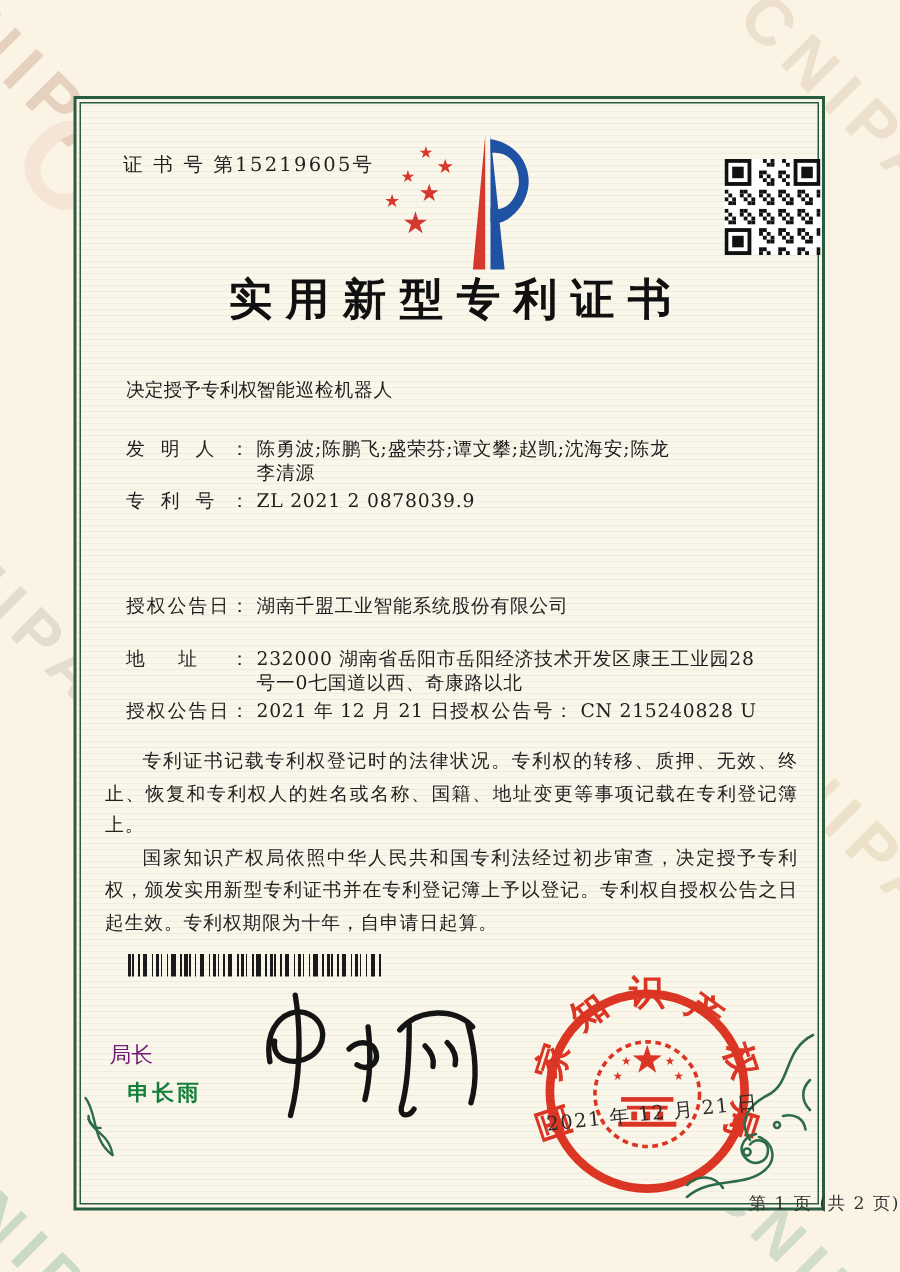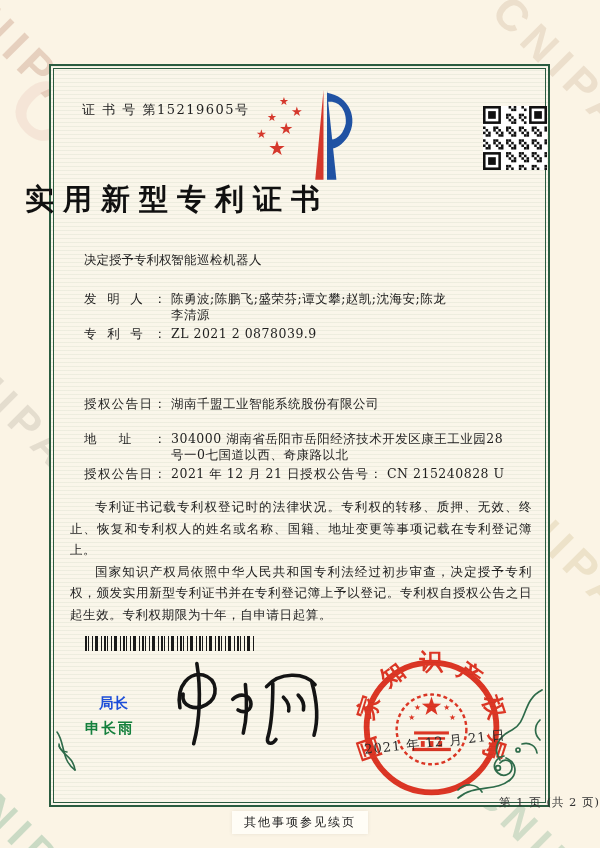--- a/index.html
+++ b/index.html
@@ -39,21 +39,21 @@
   .logo .star{position:absolute;color:#d5382c;line-height:1;}
   .logo .s1{left:36px;top:8px;font-size:11px;}
   .logo .s2{left:48px;top:17px;font-size:13px;}
   .logo .s3{left:24px;top:24px;font-size:11px;}
   .logo .s4{left:36px;top:33px;font-size:16px;}
   .logo .s5{left:13px;top:40px;font-size:12px;}
   .logo .s6{left:25px;top:50px;font-size:20px;}
   .logo svg{position:absolute;left:52px;top:0;}
   .qr{position:absolute;left:483px;top:106px;width:64px;height:64px;z-index:3;background:#fff;}
   .title{
-    position:absolute;left:16px;right:0;top:180px;z-index:3;margin:0;text-align:left;
+    position:absolute;left:0;right:0;top:180px;z-index:3;margin:0;text-align:center;
     font-size:29px;font-weight:bold;letter-spacing:9px;text-indent:9px;color:#101010;
   }
   
   .frow{position:absolute;left:84px;z-index:3;font-size:12.5px;line-height:17px;white-space:nowrap;}
   .flabel{display:inline-block;width:82px;text-align:justify;text-align-last:justify;vertical-align:top;letter-spacing:0;}
   .fval{display:inline-block;margin-left:5px;vertical-align:top;letter-spacing:.5px;}
   .fval2{position:absolute;z-index:3;font-size:12.5px;letter-spacing:.5px;}
   .r-name{top:251px;}
   .r-inv{top:290px;}
   .r-inv2{left:171px;top:307px;}
@@ -70,21 +70,21 @@
   
   .barcode{
     position:absolute;left:85px;top:636px;width:170px;height:15px;z-index:3;
     background:repeating-linear-gradient(90deg,
       #1a1a1a 0 2px, rgba(0,0,0,0) 2px 3px,
       #1a1a1a 3px 4px, rgba(0,0,0,0) 4px 7px,
       #1a1a1a 7px 8px, rgba(0,0,0,0) 8px 10px,
       #1a1a1a 10px 13px, rgba(0,0,0,0) 13px 16px,
       #1a1a1a 16px 17px, rgba(0,0,0,0) 17px 19px);
   }
-  .director-title{position:absolute;left:99px;top:694px;z-index:3;font-family:"Liberation Sans",sans-serif;font-size:14.5px;font-weight:bold;color:#1d4ed8;}
+  .director-title{position:absolute;left:73px;top:694px;z-index:3;font-family:"Liberation Sans",sans-serif;font-size:14.5px;font-weight:normal;color:#701a75;}
   .director-name{position:absolute;left:85px;top:719px;z-index:3;font-family:"Liberation Sans",sans-serif;font-size:14.5px;font-weight:bold;letter-spacing:2px;color:#15803d;}
   .signature{position:absolute;left:160px;top:655px;z-index:4;}
   .seal{position:absolute;left:354px;top:650px;z-index:4;mix-blend-mode:multiply;opacity:.92;}
   .seal-date{
     position:absolute;left:364px;top:733px;width:150px;z-index:5;
     font-size:13px;letter-spacing:1px;color:#2b2b2b;transform:rotate(-6deg);white-space:nowrap;
   }
   .pageinfo{position:absolute;left:0;right:0;top:795px;z-index:3;text-align:right;font-size:11.5px;letter-spacing:1px;color:#333;}
   .note{
     position:absolute;left:50%;top:811px;transform:translateX(-50%);z-index:3;
@@ -292,21 +292,21 @@
     <span class="flabel">发明人：</span><span class="fval">陈勇波;陈鹏飞;盛荣芬;谭文攀;赵凯;沈海安;陈龙</span>
   </div>
   <div class="fval2 r-inv2">李清源</div>
   <div class="frow r-pno">
     <span class="flabel">专利号：</span><span class="fval">ZL 2021 2 0878039.9</span>
   </div>
   <div class="frow r-patentee">
     <span class="flabel">授权公告日：</span><span class="fval">湖南千盟工业智能系统股份有限公司</span>
   </div>
   <div class="frow r-addr">
-    <span class="flabel">地址：</span><span class="fval">304000 湖南省岳阳市岳阳经济技术开发区康王工业园28</span>
+    <span class="flabel">地址：</span><span class="fval">232000 湖南省岳阳市岳阳经济技术开发区康王工业园28</span>
   </div>
   <div class="fval2 r-addr2">号一0七国道以西、奇康路以北</div>
   <div class="frow r-grant">
     <span class="flabel">授权公告日：</span><span class="fval">2021 年 12 月 21 日</span>
   </div>
   <div class="frow r-grantno">
     <span class="flabel">授权公告号：</span><span class="fval">CN 215240828 U</span>
   </div>
 
   <div class="legal">
@@ -373,15 +373,14 @@
     </g>
   </svg>
   <svg class="flourish fl-bl" width="28" height="44" viewBox="0 0 28 44">
     <g fill="none" stroke="#2e6b4a" stroke-width="1.6" stroke-linecap="round">
       <path d="M22,42 C8,32 12,14 4,4"></path>
       <path d="M22,42 C20,28 9,27 6,18"></path>
       <path d="M14,24 c-5,0 -8,-4 -8,-8"></path>
     </g>
   </svg>
 
-  <div class="note">其他事项参见续页</div>
 
 </div>
 
 </body></html>

